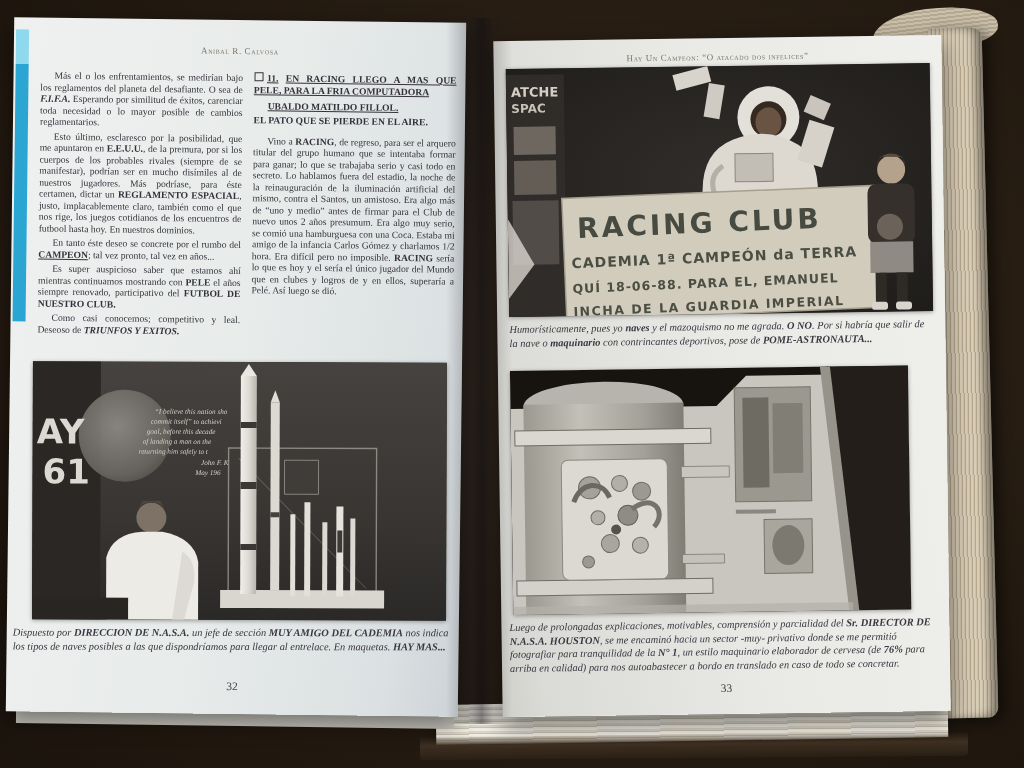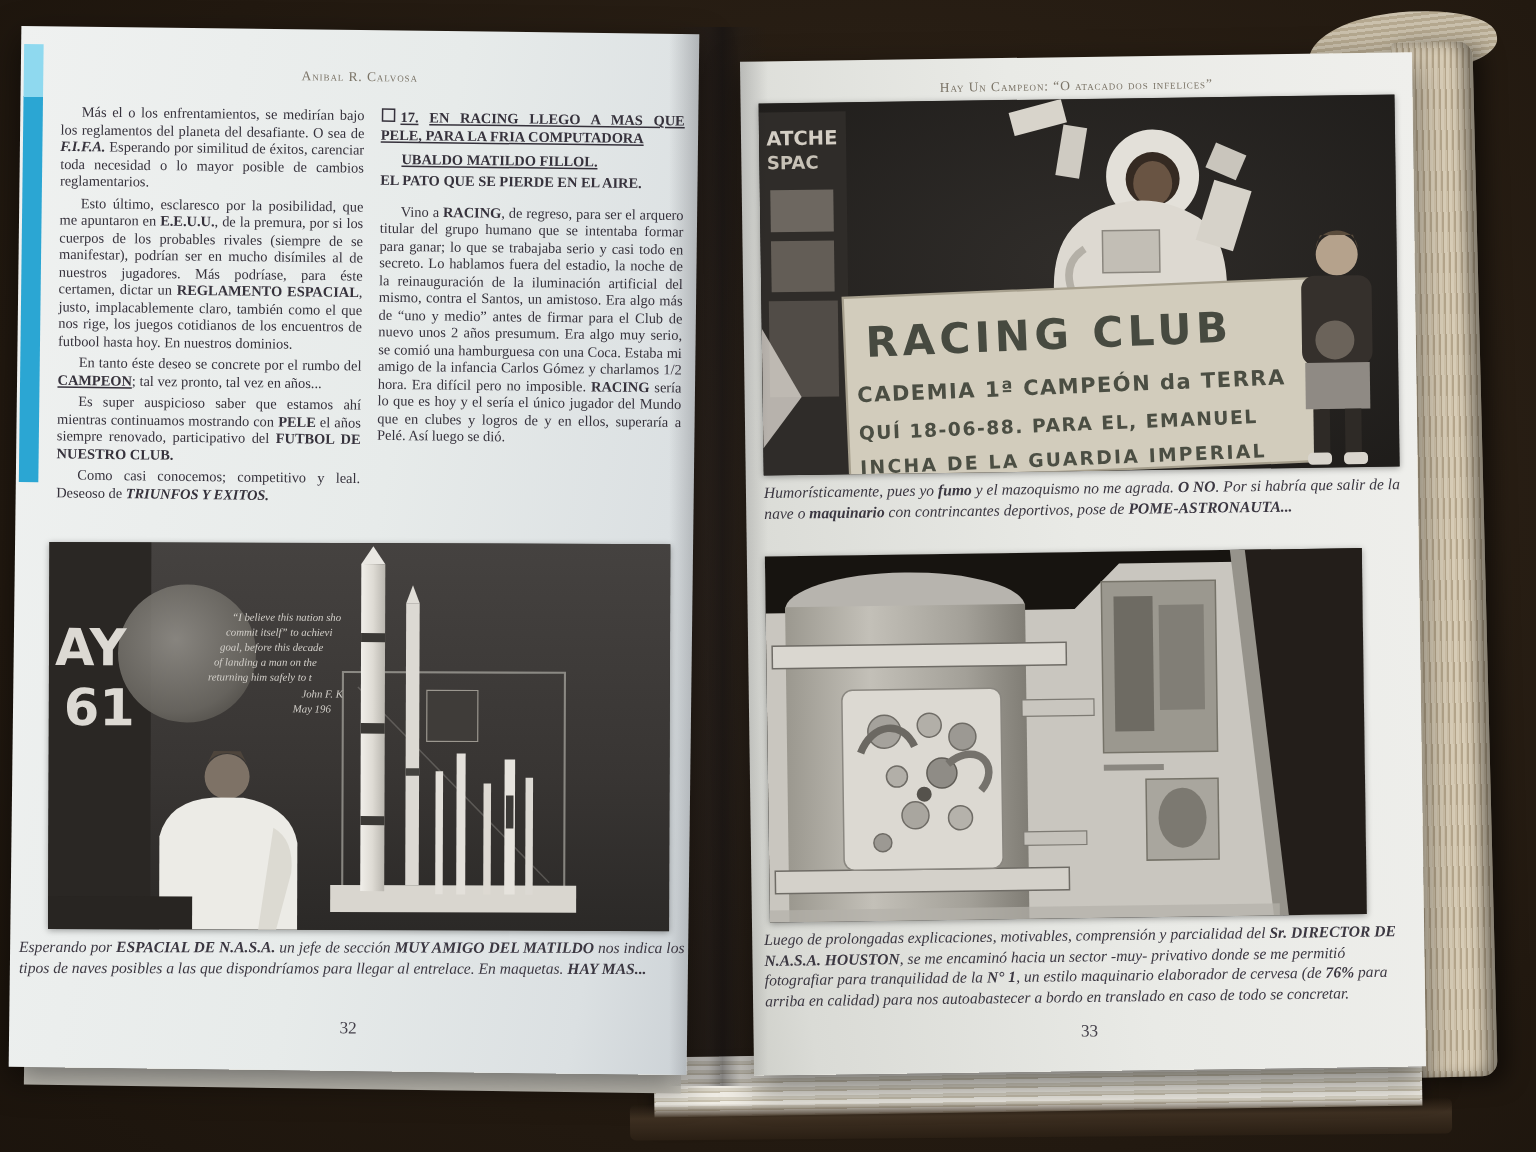--- a/index.html
+++ b/index.html
@@ -85,21 +85,21 @@
 
     <div class="columns">
       <div class="col">
         <p><span>Más el o los enfrentamientos, se medirían bajo los reglamentos del planeta del desafiante. O sea de </span><span class="bi">F.I.F.A.</span><span> Esperando por similitud de éxitos, carenciar toda necesidad o lo mayor posible de cambios reglamentarios.</span></p>
         <p><span>Esto último, esclaresco por la posibilidad, que me apuntaron en </span><span class="b">E.E.U.U.</span><span>, de la premura, por si los cuerpos de los probables rivales (siempre de se manifestar), podrían ser en mucho disímiles al de nuestros jugadores. Más podríase, para éste certamen, dictar un </span><span class="b">REGLAMENTO ESPACIAL</span><span>, justo, implacablemente claro, también como el que nos rige, los juegos cotidianos de los encuentros de futbool hasta hoy. En nuestros dominios.</span></p>
         <p><span>En tanto éste deseo se concrete por el rumbo del </span><span class="b u">CAMPEON</span><span>; tal vez pronto, tal vez en años...</span></p>
         <p><span>Es super auspicioso saber que estamos ahí mientras continuamos mostrando con </span><span class="b">PELE</span><span> el años siempre renovado, participativo del </span><span class="b">FUTBOL DE NUESTRO CLUB.</span></p>
         <p><span>Como casi conocemos; competitivo y leal. Deseoso de </span><span class="bi">TRIUNFOS Y EXITOS.</span></p>
       </div>
       <div class="col">
-        <p class="chapter-head"><span class="sqbox"></span><span class="u">17.</span> <span class="u">EN RACING LLEGO A MAS QUE PELE, PARA LA FRIA COMPUTADORA</span></p>
+        <p class="chapter-head"><span class="sqbox"></span><span class="u">11.</span> <span class="u">EN RACING LLEGO A MAS QUE PELE, PARA LA FRIA COMPUTADORA</span></p>
         <p class="subhead"><span class="u">UBALDO MATILDO FILLOL.</span></p>
         <p class="subhead2">EL PATO QUE SE PIERDE EN EL AIRE.</p>
         <p><span>Vino a </span><span class="b">RACING</span><span>, de regreso, para ser el arquero titular del grupo humano que se intentaba formar para ganar; lo que se trabajaba serio y casi todo en secreto. Lo hablamos fuera del estadio, la noche de la reinauguración de la iluminación artificial del mismo, contra el Santos, un amistoso. Era algo más de “uno y medio” antes de firmar para el Club de nuevo unos 2 años presumum. Era algo muy serio, se comió una hamburguesa con una Coca. Estaba mi amigo de la infancia Carlos Gómez y charlamos 1/2 hora. Era difícil pero no imposible. </span><span class="b">RACING</span><span> sería lo que es hoy y el sería el único jugador del Mundo que en clubes y logros de y en ellos, superaría a Pelé. Así luego se dió.</span></p>
       </div>
     </div>
 
     <div class="photo photo-left">
       <svg viewBox="0 0 414 258" preserveAspectRatio="none">
         <defs>
           <linearGradient id="gL" x1="0" y1="0" x2="0" y2="1">
@@ -160,21 +160,21 @@
         <g>
           <circle cx="119" cy="156" r="15" fill="#7e7266"></circle>
           <path d="M106,147 a15,13 0 0 1 26,0 l-4,-8 -18,0 z" fill="#4e453c"></path>
           <path d="M74,258 L74,196 Q80,172 110,170 L130,170 Q162,176 166,200 L166,258 Z" fill="#ecebe6"></path>
           <path d="M150,190 q14,8 12,30 l-10,38 -12,0 z" fill="#dcdad2"></path>
         </g>
         <rect x="0" y="236" width="96" height="22" fill="#282522"></rect>
       </svg>
     </div>
 
-    <div class="caption cap-left"><span>Esperando por </span><span class="b">ESPACIAL DE N.A.S.A.</span><span> un jefe de sección </span><span class="b">MUY AMIGO DEL MATILDO</span><span> nos indica los tipos de naves posibles a las que dispondríamos para llegar al entrelace. En maquetas. </span><span class="b">HAY MAS...</span></div>
+    <div class="caption cap-left"><span>Dispuesto por </span><span class="b">DIRECCION DE N.A.S.A.</span><span> un jefe de sección </span><span class="b">MUY AMIGO DEL CADEMIA</span><span> nos indica los tipos de naves posibles a las que dispondríamos para llegar al entrelace. En maquetas. </span><span class="b">HAY MAS...</span></div>
 
     <div class="page-number pn-left">32</div>
   </div>
 
   <div class="page page-right">
     <div class="running-header rh-right">Hay Un Campeon: “O atacado dos infelices”</div>
 
     <div class="photo photo-rtop">
       <svg viewBox="0 0 424 248" preserveAspectRatio="none">
         <defs>
@@ -223,21 +223,21 @@
           <circle cx="382" cy="163" r="13" fill="#6b635a"></circle>
           <rect x="362" y="178" width="43" height="31" fill="#8f8a84"></rect>
           <rect x="367" y="209" width="11" height="31" fill="#2e2a26"></rect>
           <rect x="388" y="209" width="11" height="31" fill="#2e2a26"></rect>
           <rect x="363" y="238" width="16" height="8" rx="3" fill="#d9d5cd"></rect>
           <rect x="387" y="238" width="16" height="8" rx="3" fill="#d9d5cd"></rect>
         </g>
       </svg>
     </div>
 
-    <div class="caption cap-rtop"><span>Humorísticamente, pues yo </span><span class="b">fumo</span><span> y el mazoquismo no me agrada. </span><span class="b">O NO</span><span>. Por si habría que salir de la nave o </span><span class="b">maquinario</span><span> con contrincantes deportivos, pose de </span><span class="b">POME-ASTRONAUTA...</span></div>
+    <div class="caption cap-rtop"><span>Humorísticamente, pues yo </span><span class="b">naves</span><span> y el mazoquismo no me agrada. </span><span class="b">O NO</span><span>. Por si habría que salir de la nave o </span><span class="b">maquinario</span><span> con contrincantes deportivos, pose de </span><span class="b">POME-ASTRONAUTA...</span></div>
 
     <div class="photo photo-rbot">
       <svg viewBox="0 0 398 244" preserveAspectRatio="none">
         <defs>
           <linearGradient id="tankG" x1="0" y1="0" x2="1" y2="0">
             <stop offset="0" stop-color="#9b988f"></stop>
               <stop offset="0.35" stop-color="#c3c0b8"></stop>
               <stop offset="0.75" stop-color="#a3a098"></stop>
               <stop offset="1" stop-color="#807d75"></stop>
           </linearGradient>

